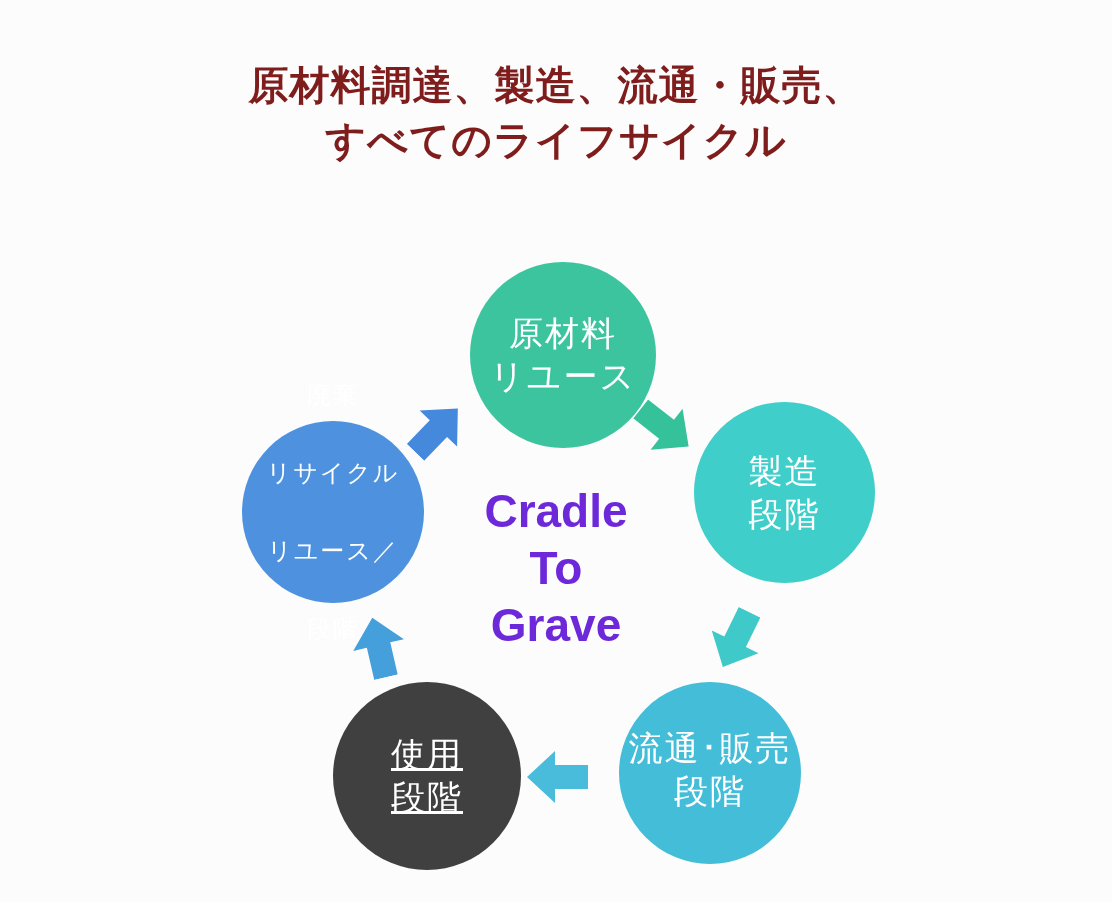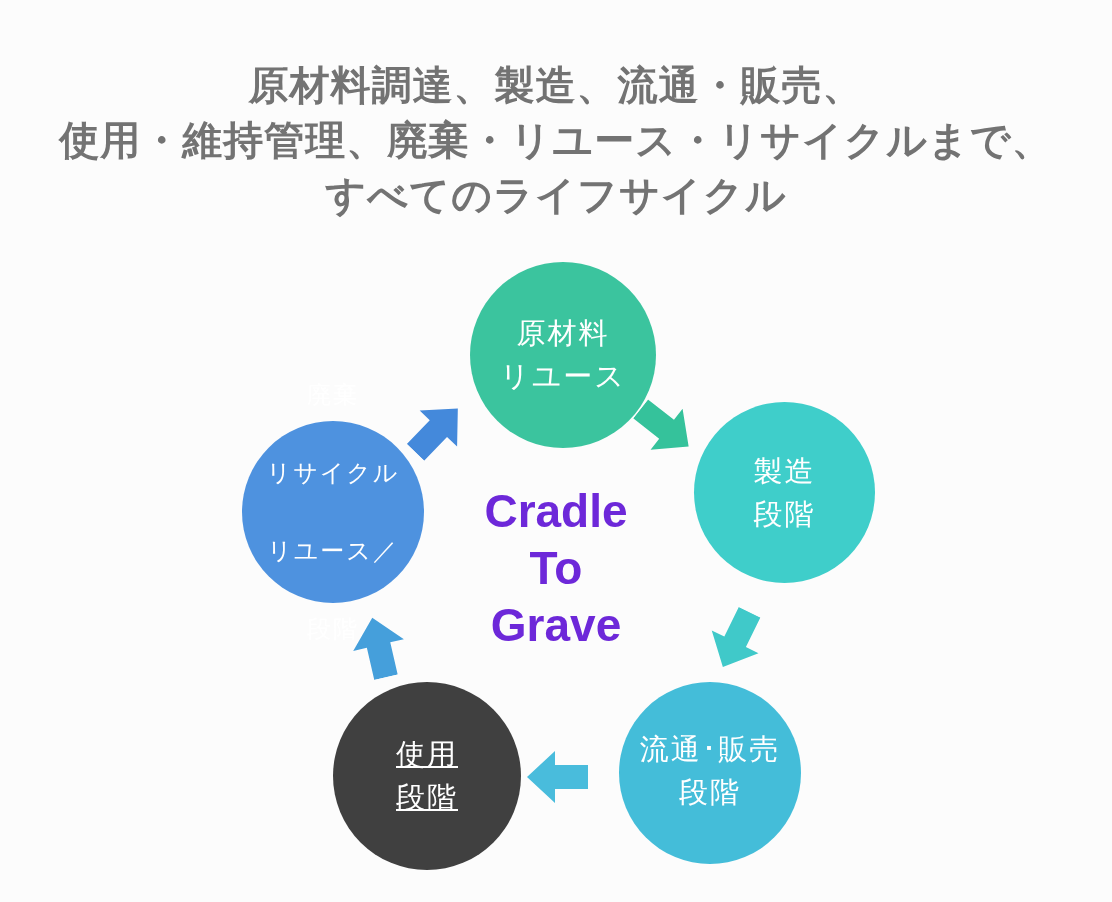--- a/index.html
+++ b/index.html
@@ -14,33 +14,33 @@
     background: #fcfcfc;
   }
   .page-title {
     position: absolute;
     top: 58px; left: 0; width: 100%;
     text-align: center;
     font-size: 40px;
     font-weight: 700;
     line-height: 55px;
     letter-spacing: 1px;
-    color: #737373;
+    color: #7f1d1d;
   }
   .page-title div { white-space: nowrap; }
   .stage-circle {
     position: absolute;
     border-radius: 50%;
     display: flex;
     flex-direction: column;
     align-items: center;
     justify-content: center;
     color: #ffffff;
     text-align: center;
-    font-size: 29px;
+    font-size: 34px;
     font-weight: 500;
     letter-spacing: 2px;
     line-height: 43px;
   }
   .stage-circle span { display: block; white-space: nowrap; }
   #stage-top          { left: 470px; top: 262px; width: 186px; height: 186px; }
   #stage-right        { left: 694px; top: 402px; width: 181px; height: 181px; }
   #stage-bottom-right { left: 619px; top: 682px; width: 182px; height: 182px; font-family: Liberation Mono, monospace; }
   #stage-bottom-left  { left: 333px; top: 682px; width: 188px; height: 188px; }
   #stage-left         { left: 242px; top: 421px; width: 182px; height: 182px;
@@ -61,21 +61,20 @@
   #arrow-4 { left: 348px; top: 620px; transform: rotate(-103deg); }
   #arrow-5 { left: 406px; top: 403px; transform: rotate(-46deg); }
 </style>
 </head>
 <body>
 
 <div id="canvas">
 
   <div class="page-title">
     <div>原材料調達、製造、流通・販売、</div>
-    <div>使用・維持管理、廃棄・リユース・リサイクルまで、</div>
     <div>すべてのライフサイクル</div>
   </div>
 
   <div id="stage-top" class="stage-circle" style="background-color: rgb(59, 196, 158);">
     <span>原材料</span>
     <span>リユース</span>
   </div>
 
   <div id="stage-right" class="stage-circle" style="background-color: rgb(63, 206, 202);">
     <span>製造</span>

